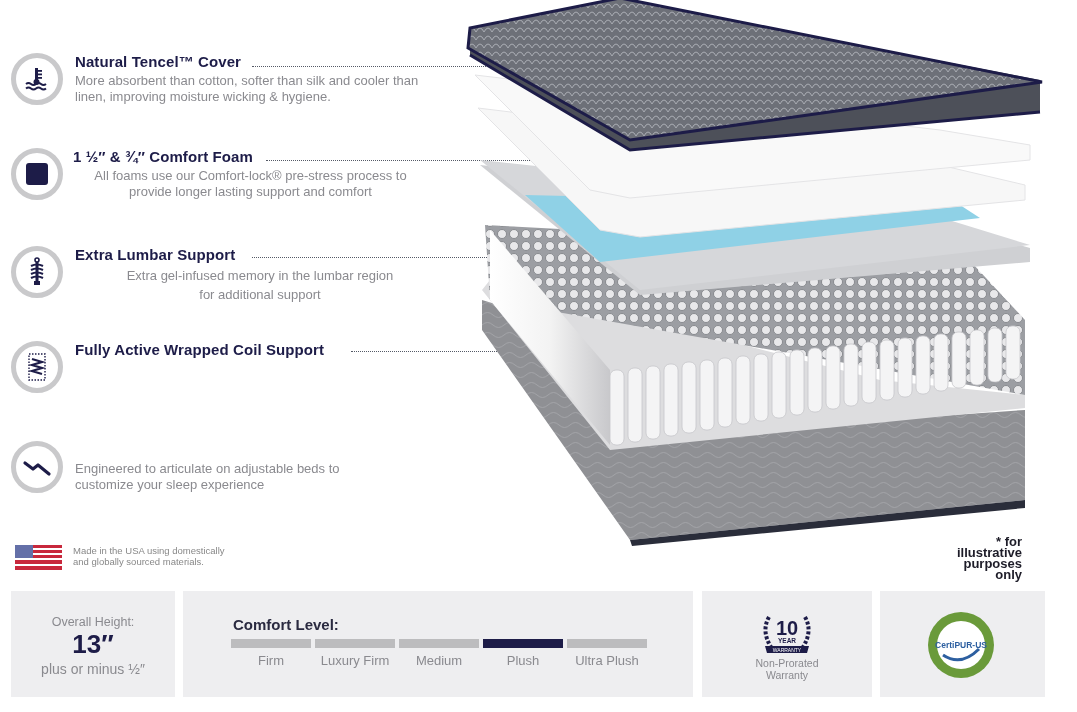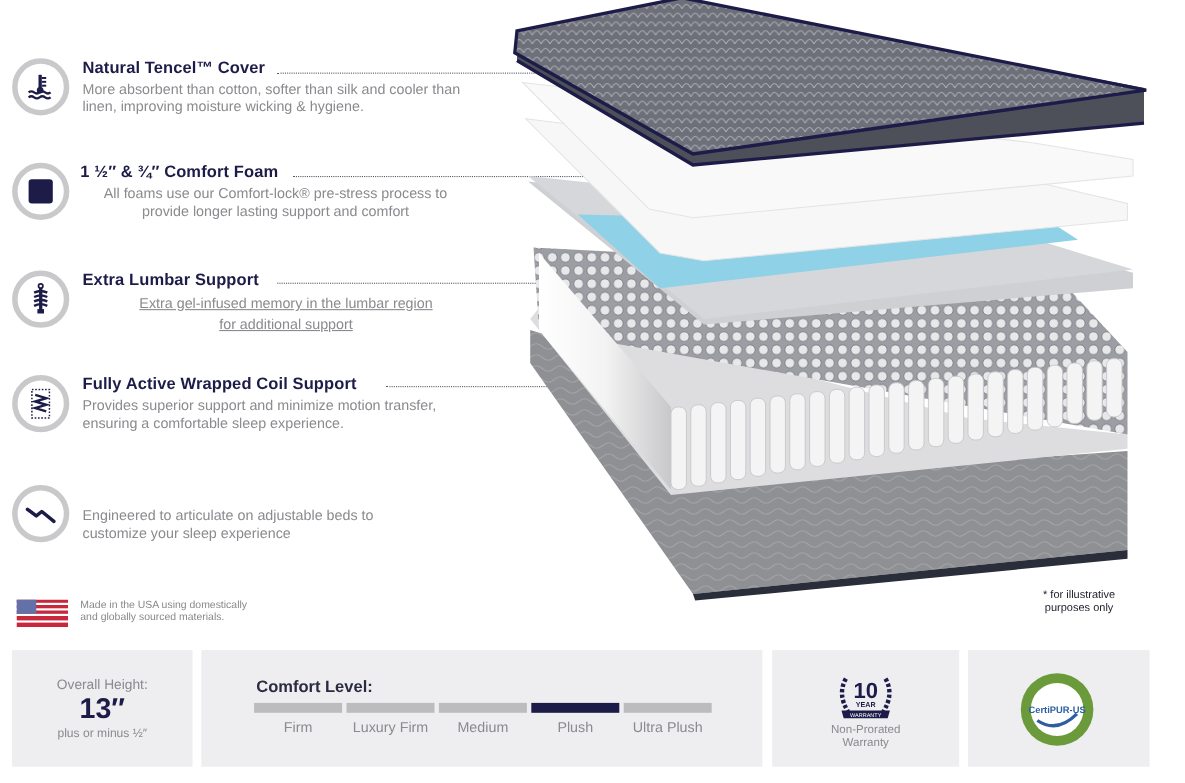--- a/index.html
+++ b/index.html
@@ -27,27 +27,27 @@
     position: absolute; width: 14px; height: 14px; border: 2.5px solid #1d1c48;
     border-radius: 50%; background: transparent;
   }
 
   
   .mattress { position: absolute; left: 460px; top: 0; width: 590px; height: 550px; }
 
   .usa { position: absolute; left: 15px; top: 545px; width: 47px; height: 25px; }
   .usa-text { position: absolute; left: 73px; top: 546px; font-size: 9.5px; color: #888; line-height: 10.5px; width: 200px; }
 
-  .disclaimer { position: absolute; left: 940px; top: 536px; width: 82px; font-size: 10px; color: #1d1c28; font-weight: normal; line-height: 11px; text-align: center; }
+  .disclaimer { position: absolute; left: 940px; top: 536px; width: 82px; font-size: 13px; color: #1d1c28; font-weight: bold; line-height: 11px; text-align: right; }
 
   .panel { position: absolute; top: 591px; height: 106px; background: #eeeef0; }
   .p-height { left: 11px; width: 164px; text-align: center; }
   .p-height .lbl { margin-top: 24px; font-size: 12.5px; color: #8a8a8f; }
   .p-height .val { font-size: 26px; font-weight: bold; color: #1d1c48; line-height: 28px; margin-top: 1px; }
-  .p-height .sub { font-size: 11px; color: #8a8a8f; margin-top: 3px; }
+  .p-height .sub { font-size: 14px; color: #8a8a8f; margin-top: 3px; }
 
   .p-comfort { left: 183px; width: 510px; }
   .p-comfort .lbl { position: absolute; left: 50px; top: 25px; font-size: 15px; font-weight: bold; color: #2a2a40; }
   .scale { position: absolute; left: 48px; top: 48px; display: flex; gap: 4px; }
   .seg { width: 80px; }
   .seg .bar { height: 9px; background: #bcbcbe; }
   .seg.active .bar { background: #1d1c48; }
   .seg .name { text-align: center; font-size: 13px; color: #8a8a8f; margin-top: 5px; white-space: nowrap; }
 
   .p-warranty { left: 702px; width: 170px; text-align: center; }
@@ -91,37 +91,36 @@
 <div class="feature" style="top:246px;text-align:center;">
   <div class="ring">
     <svg width="20" height="30" viewBox="0 0 20 30">
       <circle cx="10" cy="3" r="2" fill="none" stroke="#1d1c48" stroke-width="1.6"></circle>
       <rect x="8.5" y="5" width="3" height="22" fill="#1d1c48"></rect>
       <path d="M4 9 q6 -3 12 0 M4 13 q6 -3 12 0 M4 17 q6 -3 12 0 M4 21 q6 -3 12 0" stroke="#1d1c48" stroke-width="2.2" fill="none"></path>
       <rect x="7" y="24" width="6" height="4" fill="#1d1c48"></rect>
     </svg>
   </div>
   <div class="title">Extra Lumbar Support</div>
-  <div class="desc" style="line-height:19px;text-decoration:underline;">
+  <div class="desc" style="line-height:19px;">
     <div>Extra gel-infused memory in the lumbar region</div>
     <div>for additional support</div>
   </div>
 </div>
 <div class="leader" style="left:252px; top:257px; width:339px;"></div>
 <div class="dot-marker" style="left:590px; top:250px;"></div>
 
 <div class="feature" style="top:341px;">
   <div class="ring">
     <svg width="18" height="28" viewBox="0 0 18 28">
       <rect x="1" y="1" width="16" height="26" fill="none" stroke="#1d1c48" stroke-width="1.4" stroke-dasharray="1.5 1.5"></rect>
       <path d="M4 6 l10 3 l-10 3 l10 3 l-10 3 l10 3" stroke="#1d1c48" stroke-width="2.2" fill="none"></path>
     </svg>
   </div>
   <div class="title">Fully Active Wrapped Coil Support</div>
-  <div class="desc" style="width:325px;">Provides superior support and minimize motion transfer, ensuring a comfortable sleep experience.</div>
 </div>
 <div class="leader" style="left:351px; top:351px; width:230px;"></div>
 <div class="dot-marker" style="left:580px; top:344px;"></div>
 
 <div class="feature" style="top:441px;">
   <div class="ring">
     <svg width="30" height="20" viewBox="0 0 30 20">
       <path d="M3 6 l8 6 l5 -4 l11 9" stroke="#1d1c48" stroke-width="3.2" fill="none" stroke-linecap="round" stroke-linejoin="round"></path>
     </svg>
   </div>

